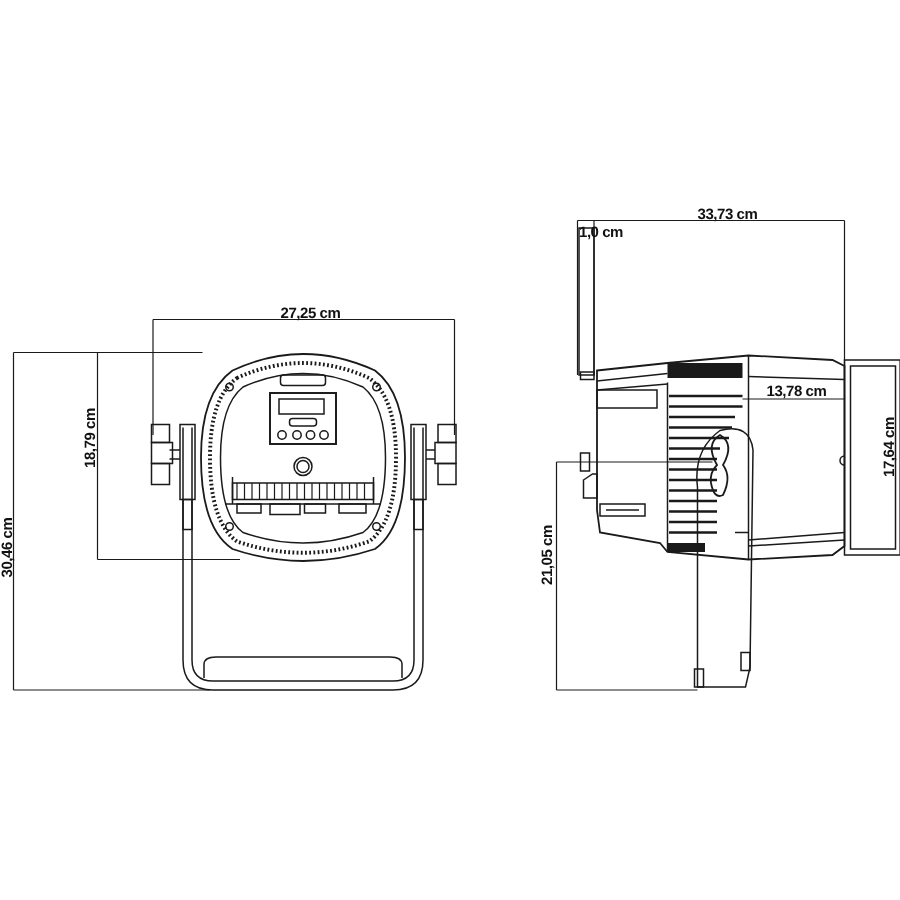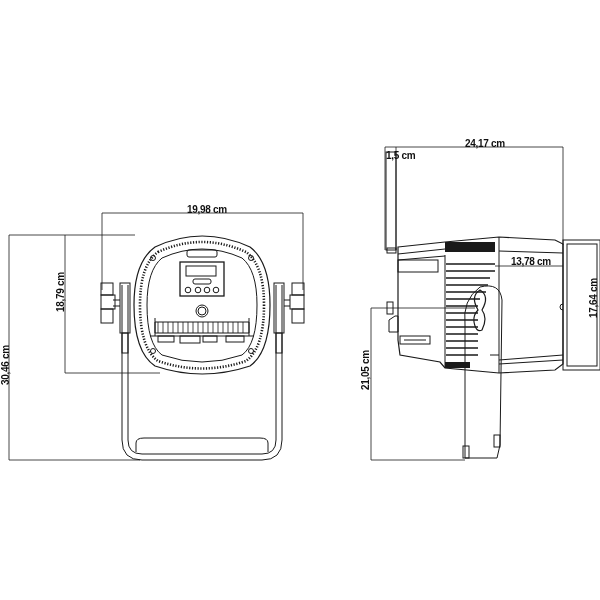--- a/index.html
+++ b/index.html
@@ -148,22 +148,22 @@
       <path d="M465 458 L465 325 Q462 300 480 287 Q500 282 502 300 L500 445 L497 458 Z"></path>
       <path d="M478 310 Q470 296 480 290 Q490 296 482 310 Q488 318 482 330 Q476 333 474 322 Q473 315 478 310 Z" stroke-width="1.2"></path>
       <rect x="494" y="435" width="6" height="12"></rect>
       <rect x="463" y="446" width="6" height="12"></rect>
       <line x1="490" y1="355" x2="499" y2="355"></line>
     </g>
   </g>
 </svg>
 
 
-<div class="dim-label" style="left:187px; top:205px;">19,98 cm</div>
+<div class="dim-label" style="left:187px; top:205px;">27,25 cm</div>
 <div class="dim-label vert" style="left:1px; top:385px;">30,46 cm</div>
 <div class="dim-label vert" style="left:56px; top:312px;">18,79 cm</div>
 
-<div class="dim-label" style="left:465px; top:139px;">24,17 cm</div>
-<div class="dim-label" style="left:386px; top:151px;">1,5 cm</div>
+<div class="dim-label" style="left:465px; top:139px;">33,73 cm</div>
+<div class="dim-label" style="left:386px; top:151px;">1,0 cm</div>
 <div class="dim-label" style="left:511px; top:257px;">13,78 cm</div>
 <div class="dim-label vert" style="left:589px; top:318px;">17,64 cm</div>
 <div class="dim-label vert" style="left:361px; top:390px;">21,05 cm</div>
 </div>
 
 </body></html>

